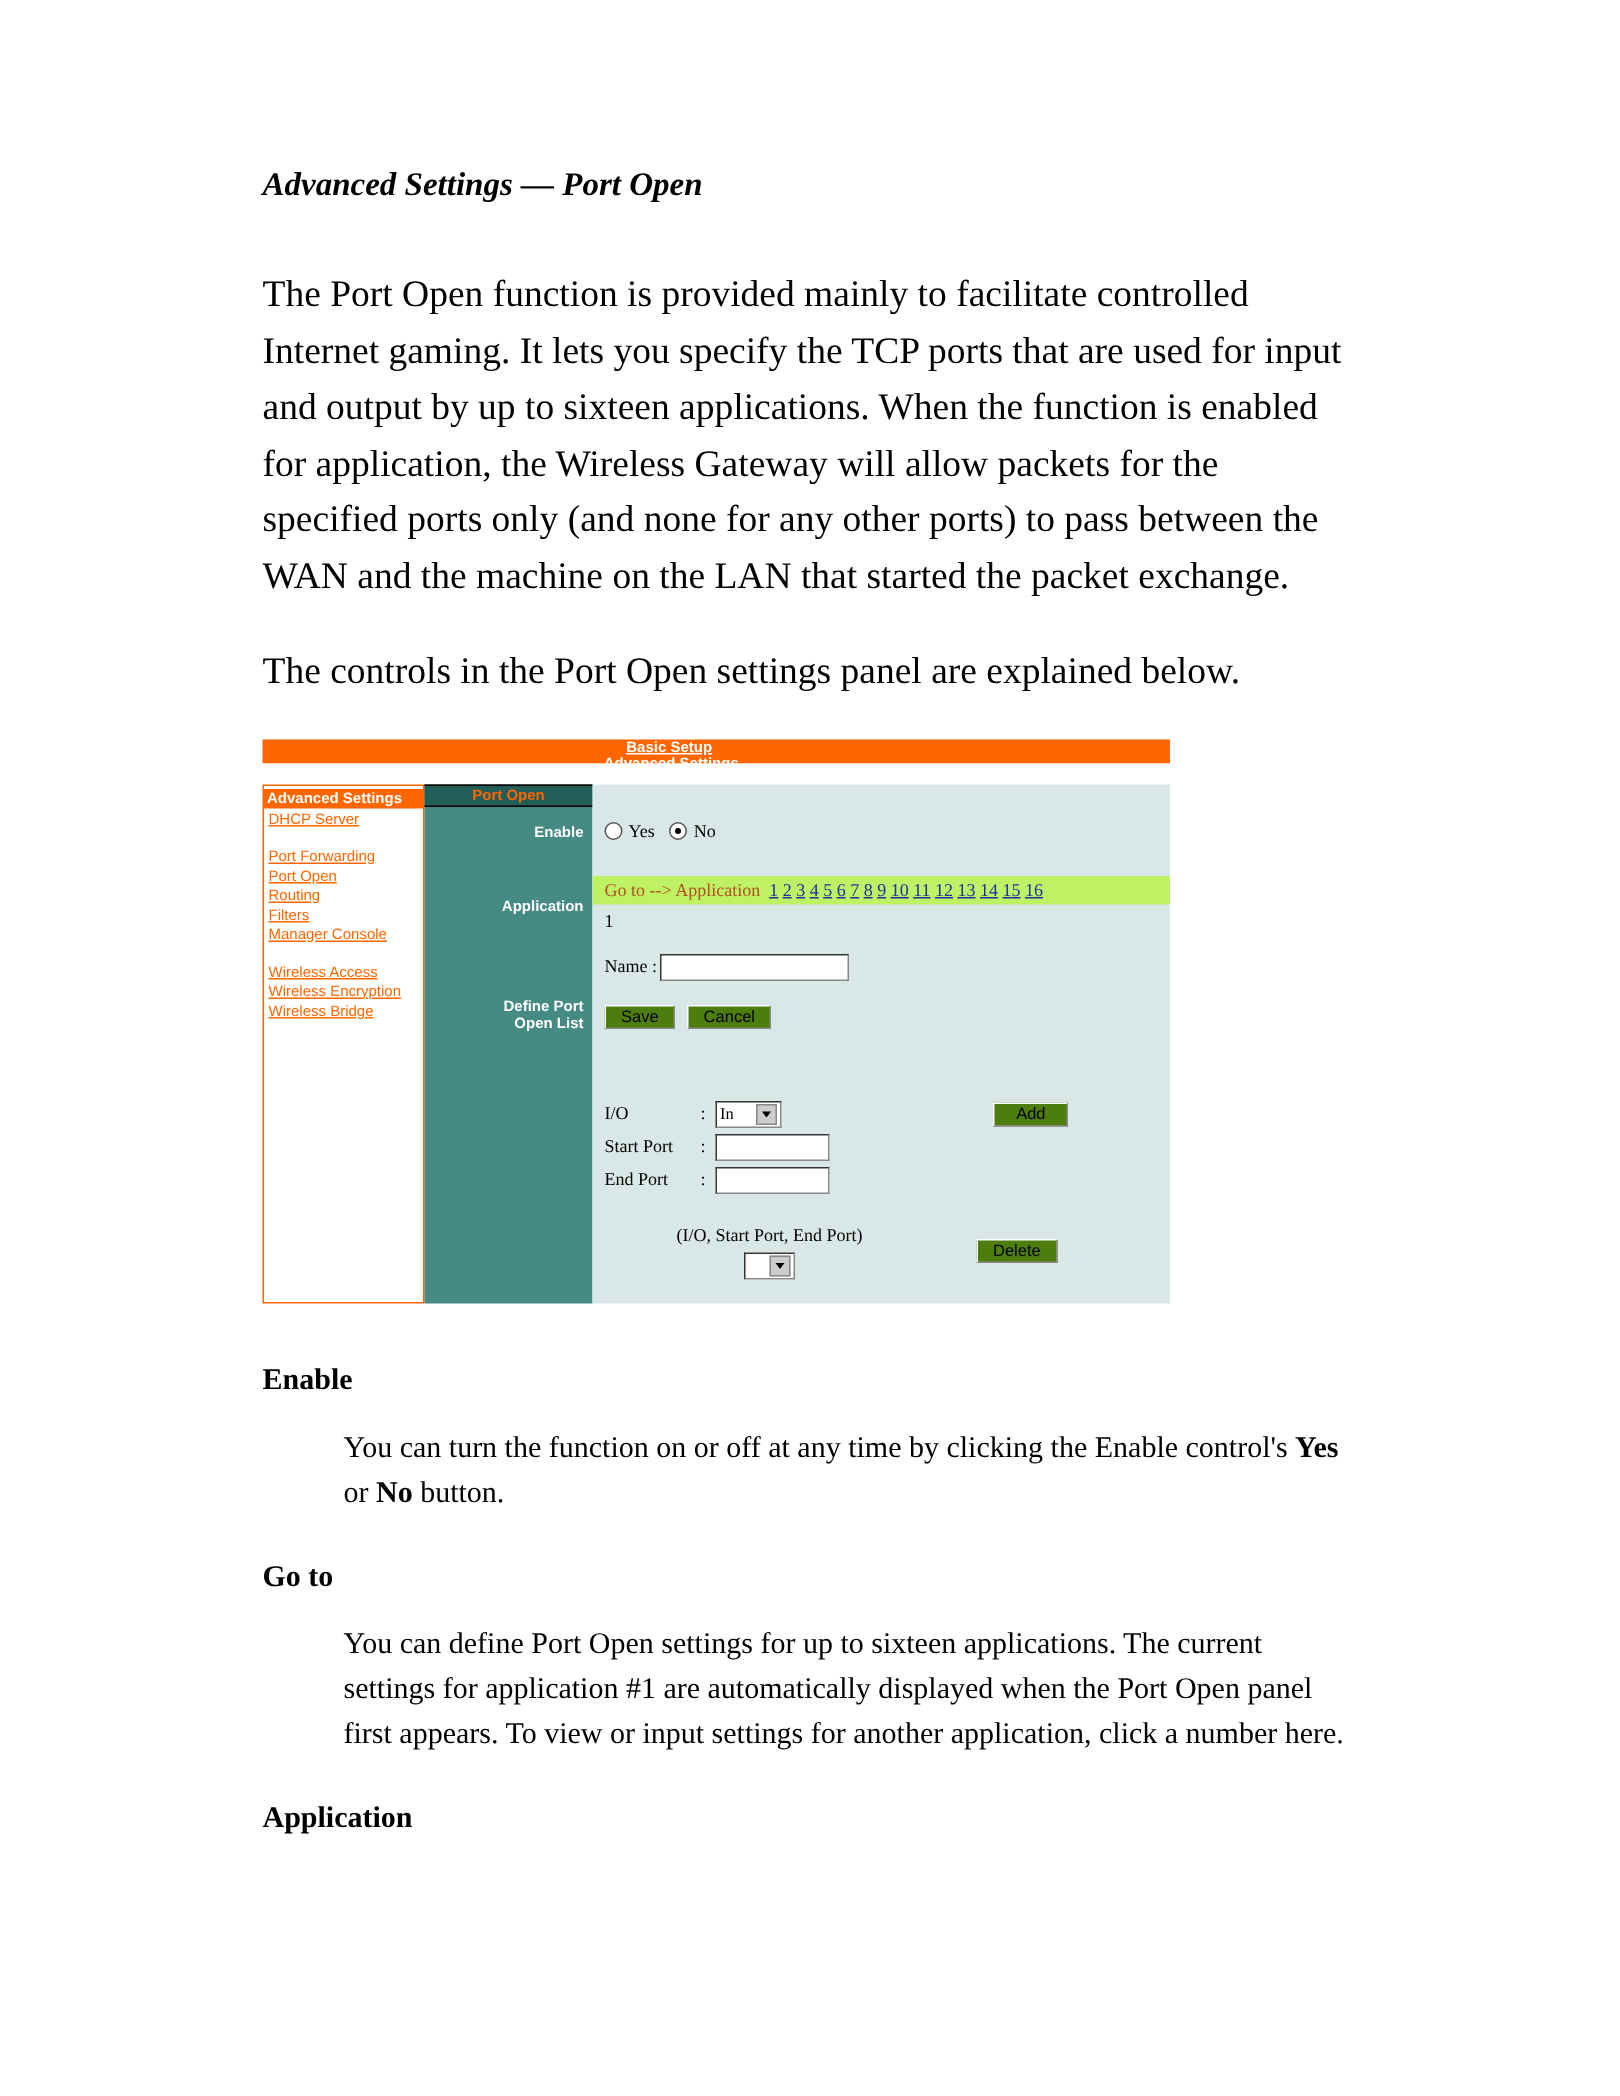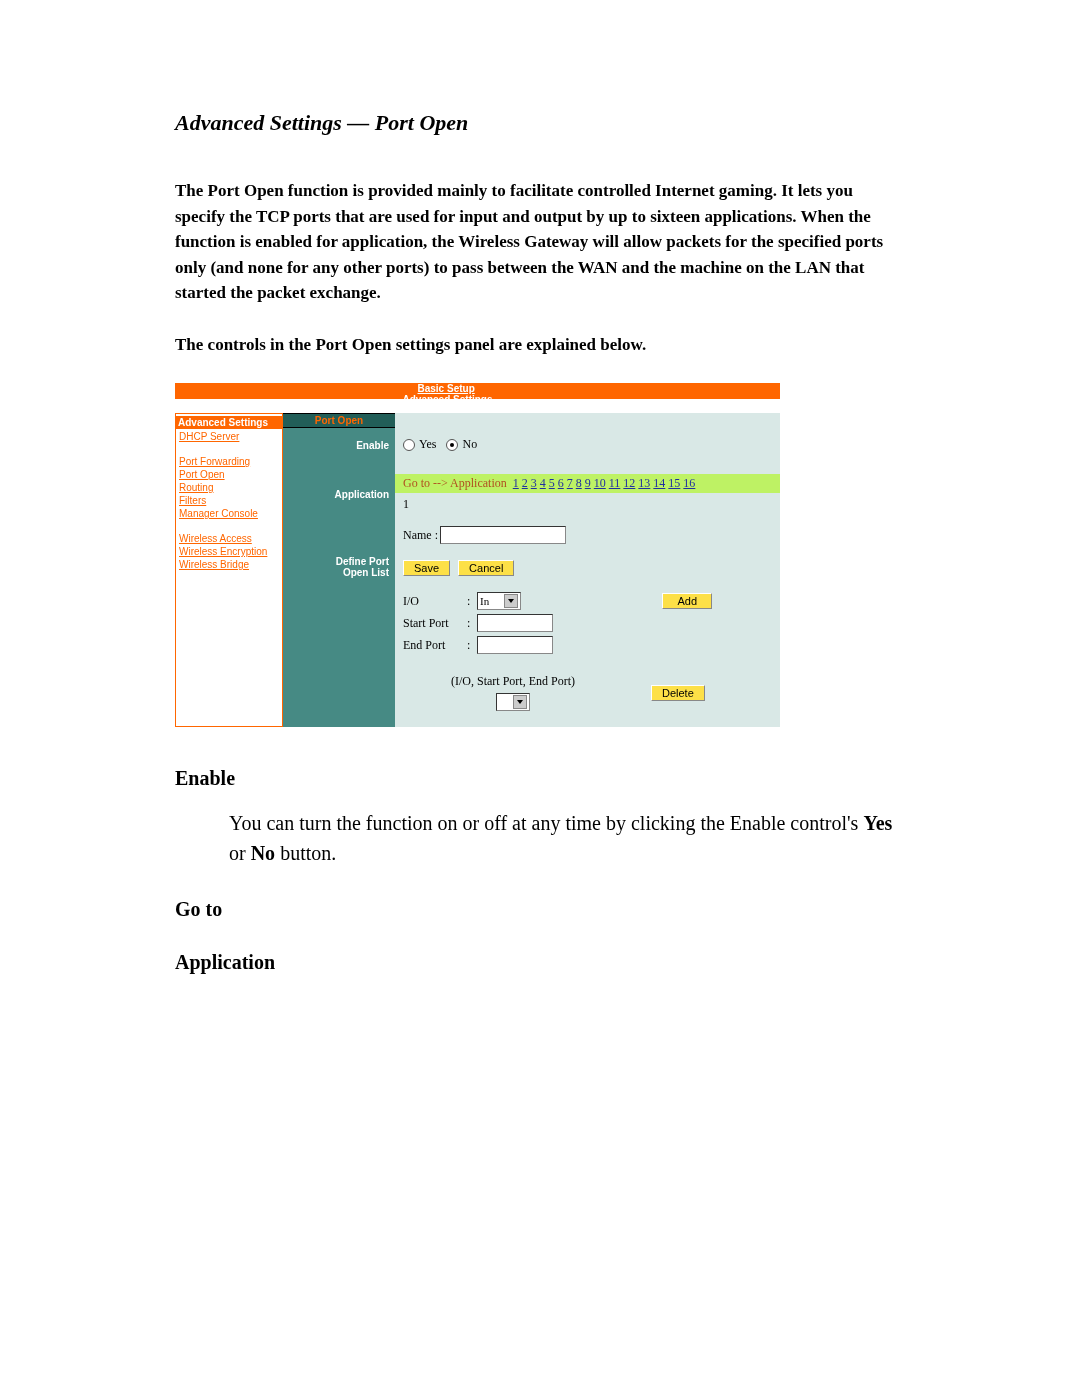--- a/index.html
+++ b/index.html
@@ -18,24 +18,23 @@
     box-sizing: border-box;
     padding: 110px 175px 0 175px;
   }
   .heading {
     font-style: italic;
     font-weight: bold;
     font-size: 22px;
     margin-bottom: 42px;
   }
   .body-text {
-    font-size: 17px;
+    font-size: 25px;
     line-height: 1.5;
     margin-bottom: 26px;
-    font-weight: bold;
   }
 
   
   .shot {
     width: 605px;
     margin: 8px 0 40px 0;
     font-family: Verdana, Arial, Helvetica, sans-serif;
     font-size: 11px;
     color: #000;
   }
@@ -159,31 +158,31 @@
     background: #ffffff;
     border: 1px inset #888;
     height: 16px;
     width: 120px;
     font-size: 11px;
     padding: 0 2px;
   }
   .btn {
     font-family: Arial, sans-serif;
     font-size: 11px;
-    background: #fde047;
+    background: #4d7c0f;
     border: 1px solid #888;
     border-top-color: #fff;
     border-left-color: #fff;
     padding: 1px 10px;
     cursor: pointer;
     display: inline-block;
   }
   .btn.small { padding: 1px 14px; }
   .btns-row { padding: 4px 8px 10px 8px; display: flex; gap: 8px; }
-  .define-block { padding: 6px 8px 8px 8px; }
+  .define-block { padding: 6px 8px 8px 8px; margin-top: 32px; }
   .define-line { display: flex; align-items: center; gap: 4px; margin-bottom: 4px; }
   .define-label { width: 60px; text-align: left; }
   .colon { width: 6px; }
   .select {
     background: #fff; border: 1px inset #888; height: 16px; width: 38px;
     display: inline-flex; align-items: center; justify-content: space-between;
     padding: 0 2px; font-size: 11px;
   }
   .select .arrow {
     width: 12px; height: 12px; background: #ccc; border: 1px solid #888;
@@ -339,16 +338,17 @@
 
     </div>
   </div>
 
   <div class="sub-h">Enable</div>
   <div class="indent">
     <span>You can turn the function on or off at any time by clicking the Enable control's </span><span class="b">Yes</span><span> or </span><span class="b">No</span><span> button.</span>
   </div>
 
   <div class="sub-h">Go to</div>
+  <div class="indent">You can define Port Open settings for up to sixteen applications. The current settings for application #1 are automatically displayed when the Port Open panel first appears. To view or input settings for another application, click a number here.</div>
 
   <div class="sub-h">Application</div>
 
 </div>
 
 </body></html>

